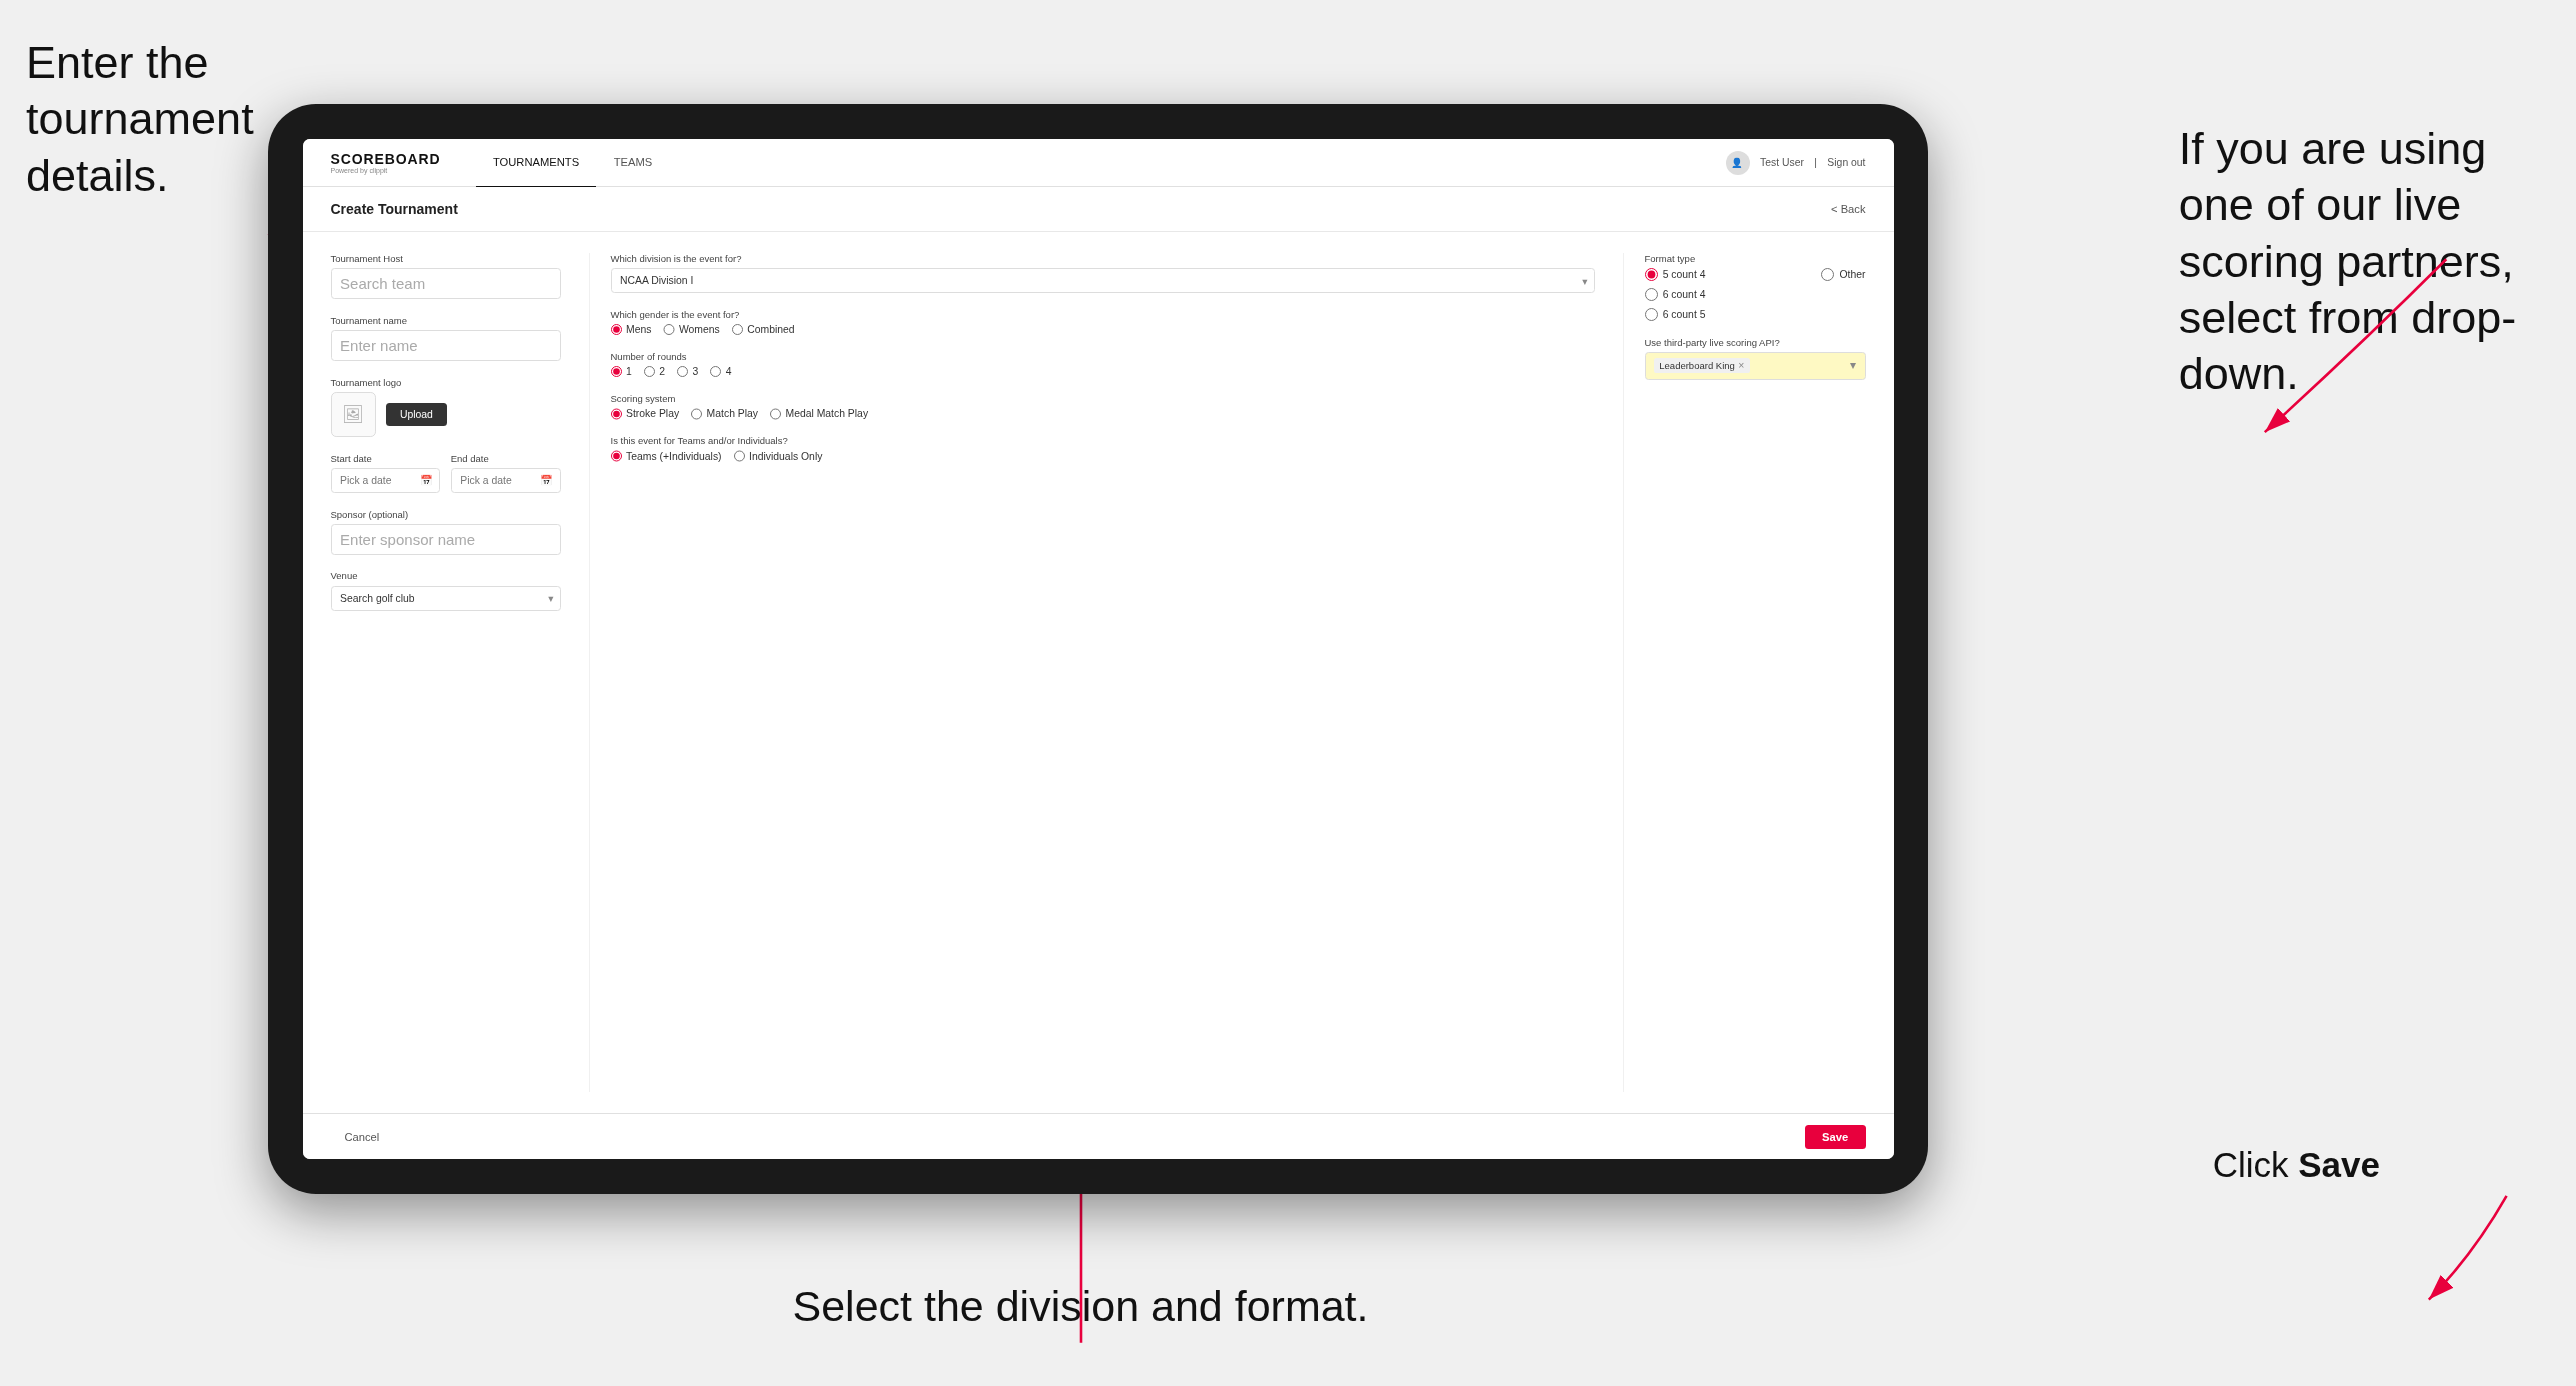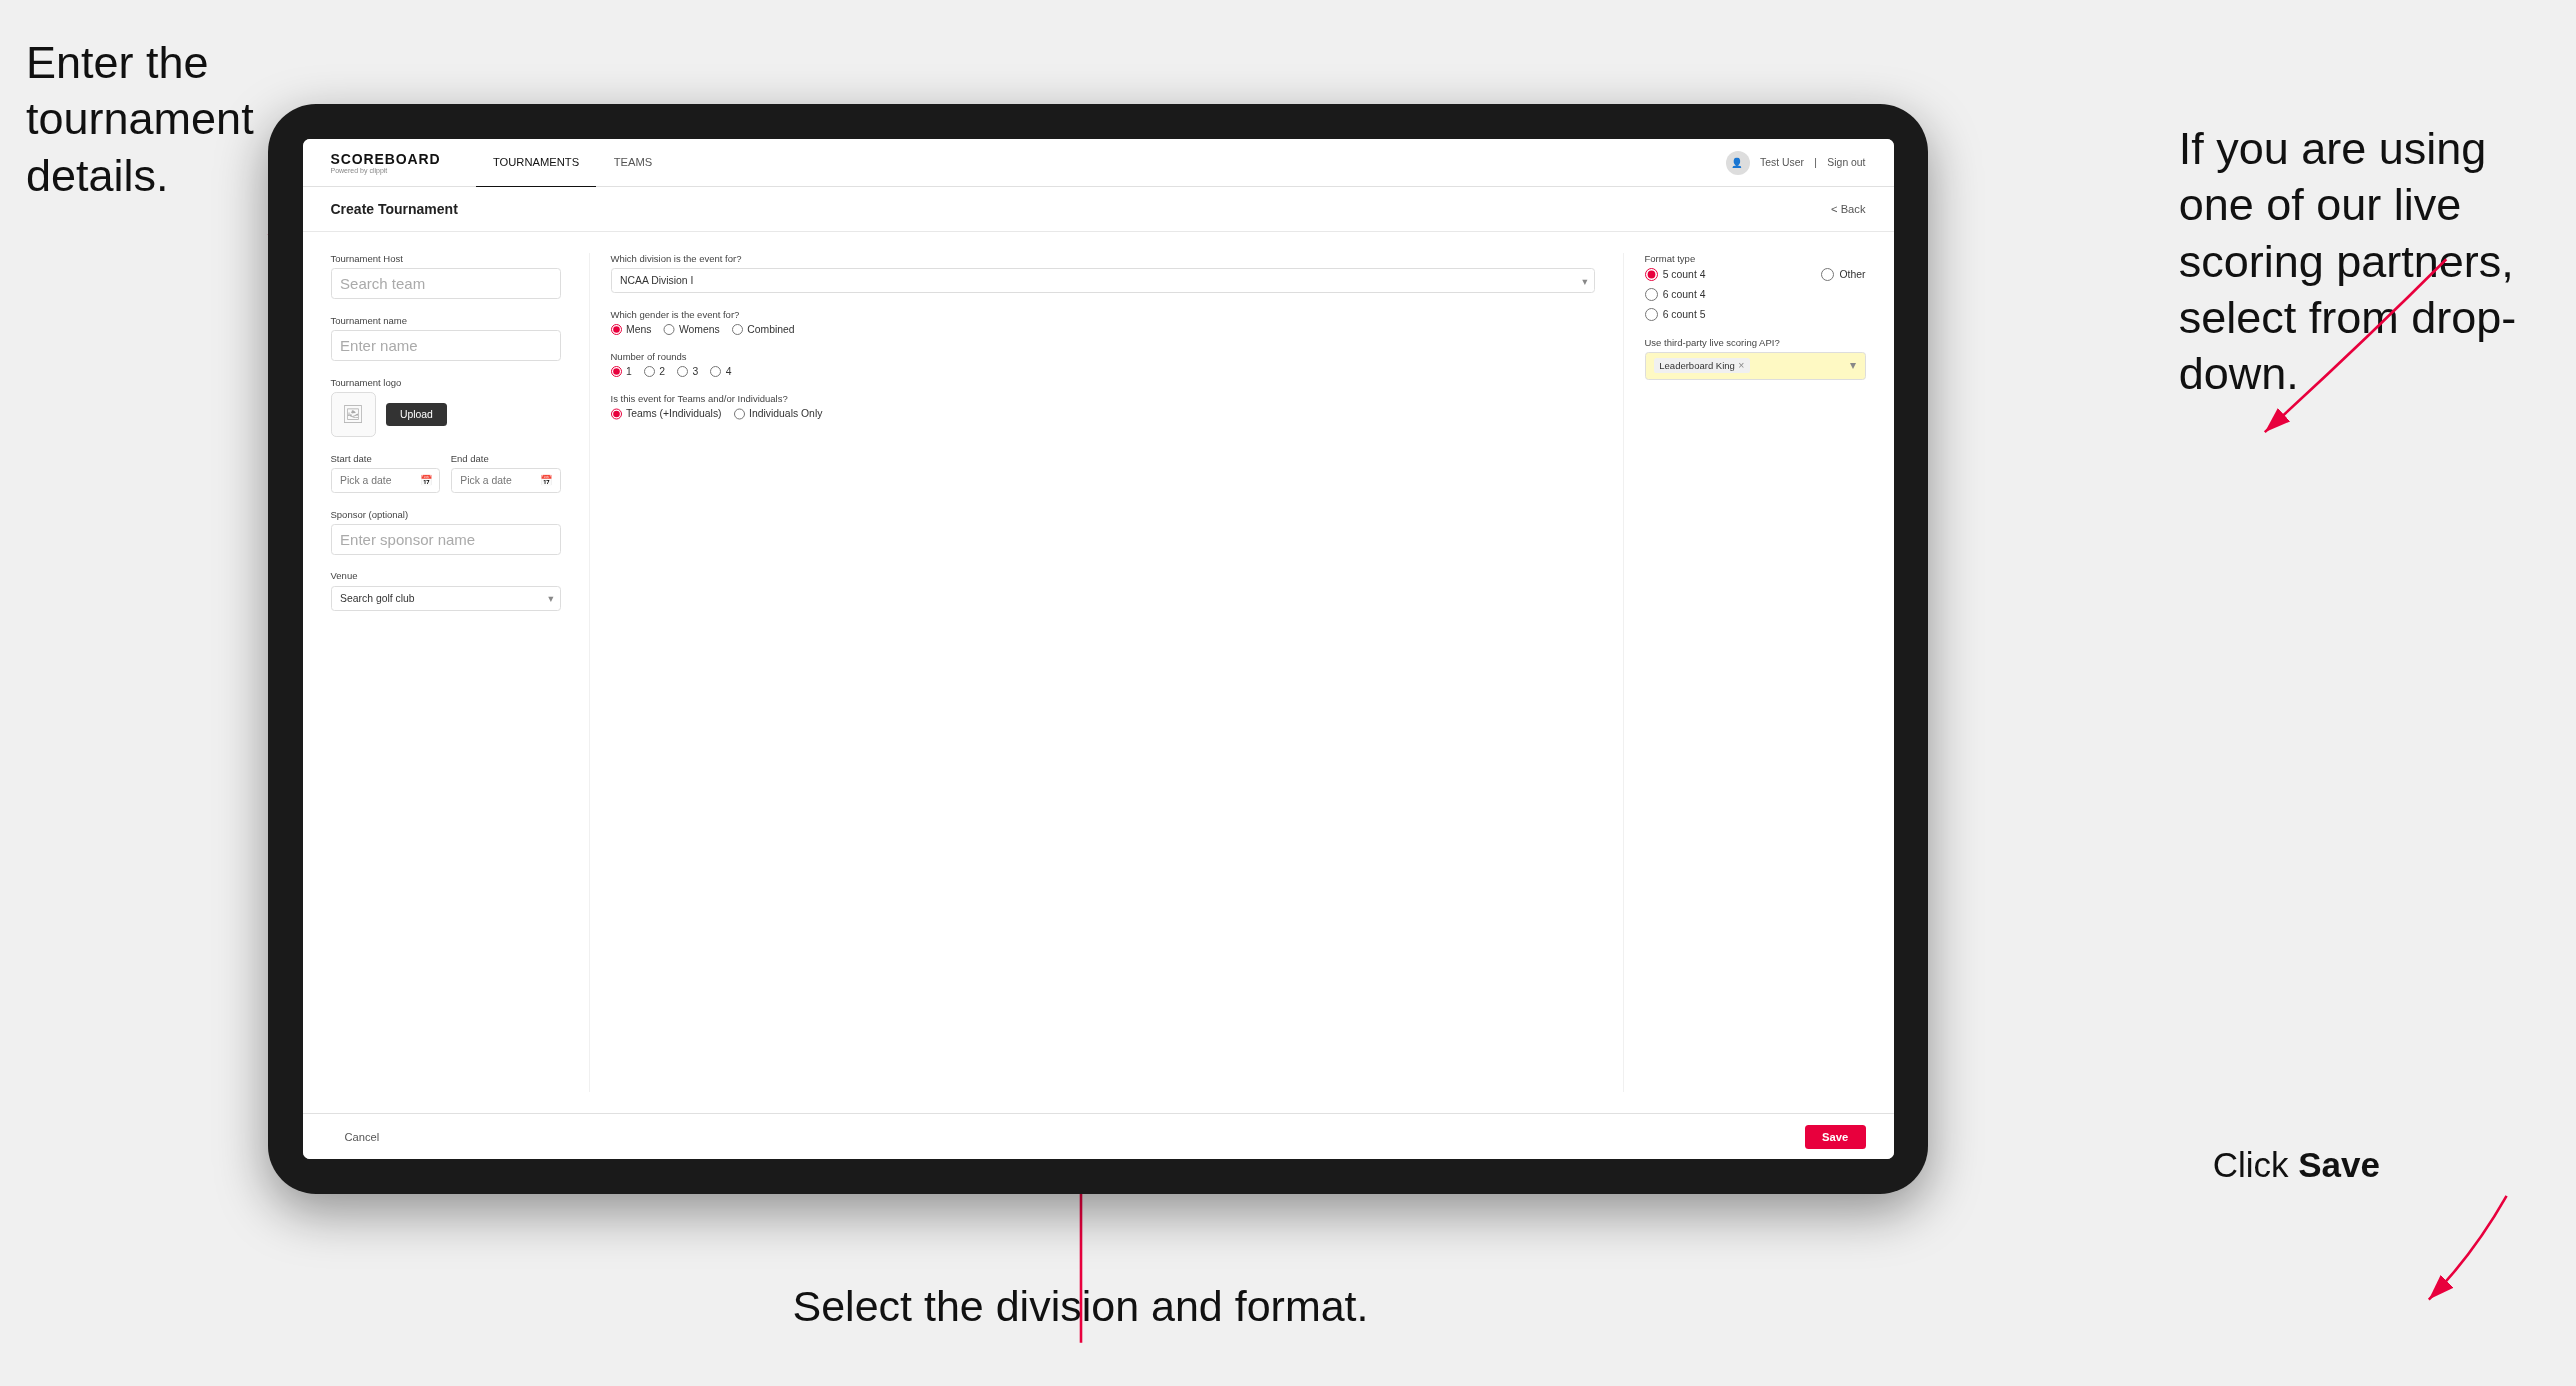--- a/index.html
+++ b/index.html
@@ -586,20 +586,37 @@
                 <input type="radio" name="rounds" value="3" style="">
                 <span>3</span>
               </label>
               <label class="radio-item">
                 <input type="radio" name="rounds" value="4" style="">
                 <span>4</span>
               </label>
             </div>
           </div>
 
+          <div class="form-group">
+            <label class="form-label">Scoring system</label>
+            <div class="radio-group">
+              <label class="radio-item">
+                <input type="radio" name="scoring" value="Stroke Play" checked="" style="">
+                <span>Stroke Play</span>
+              </label>
+              <label class="radio-item">
+                <input type="radio" name="scoring" value="Match Play" style="">
+                <span>Match Play</span>
+              </label>
+              <label class="radio-item">
+                <input type="radio" name="scoring" value="Medal Match Play" style="">
+                <span>Medal Match Play</span>
+              </label>
+            </div>
+          </div>
 
           <div class="form-group">
             <label class="form-label">Is this event for Teams and/or Individuals?</label>
             <div class="radio-group">
               <label class="radio-item">
                 <input type="radio" name="teams" value="Teams" checked="" style="">
                 <span>Teams (+Individuals)</span>
               </label>
               <label class="radio-item">
                 <input type="radio" name="teams" value="Individuals Only" style="">

